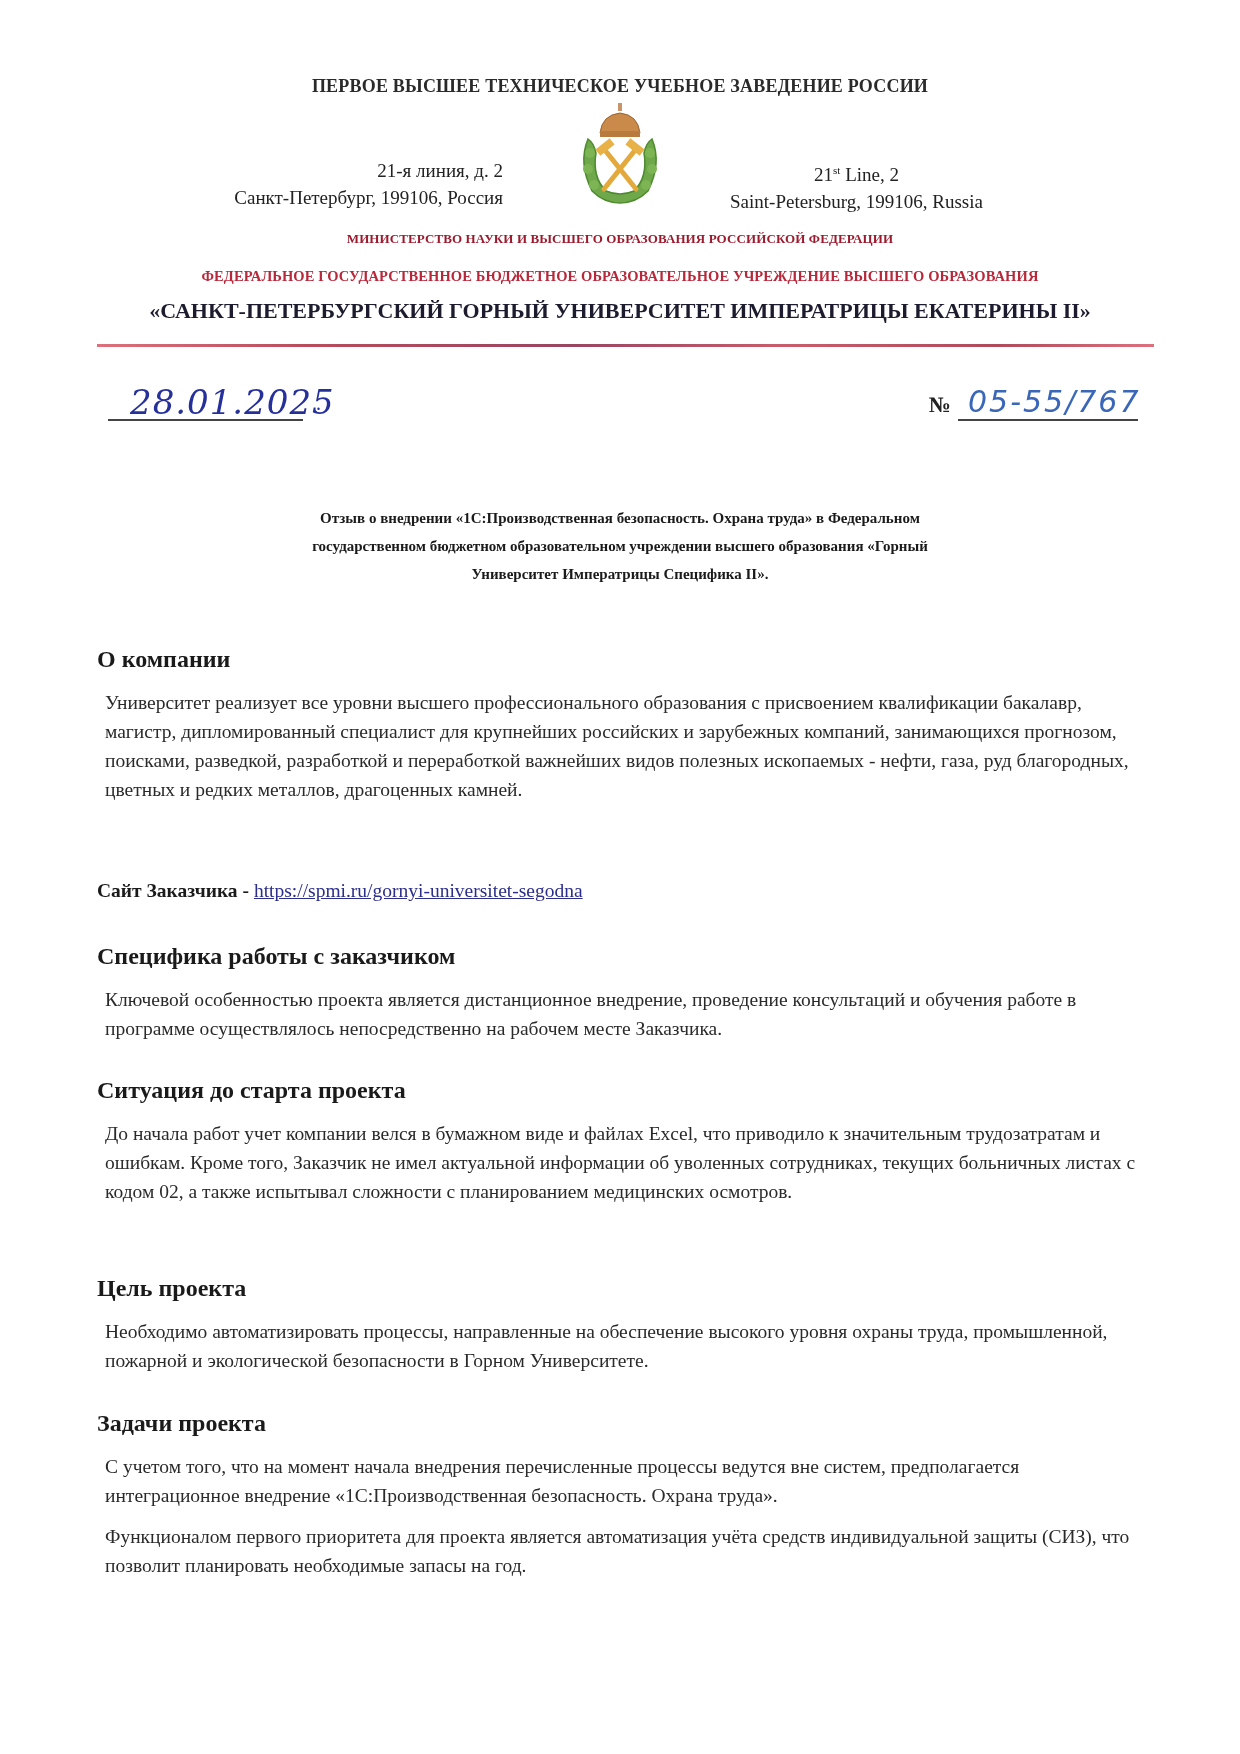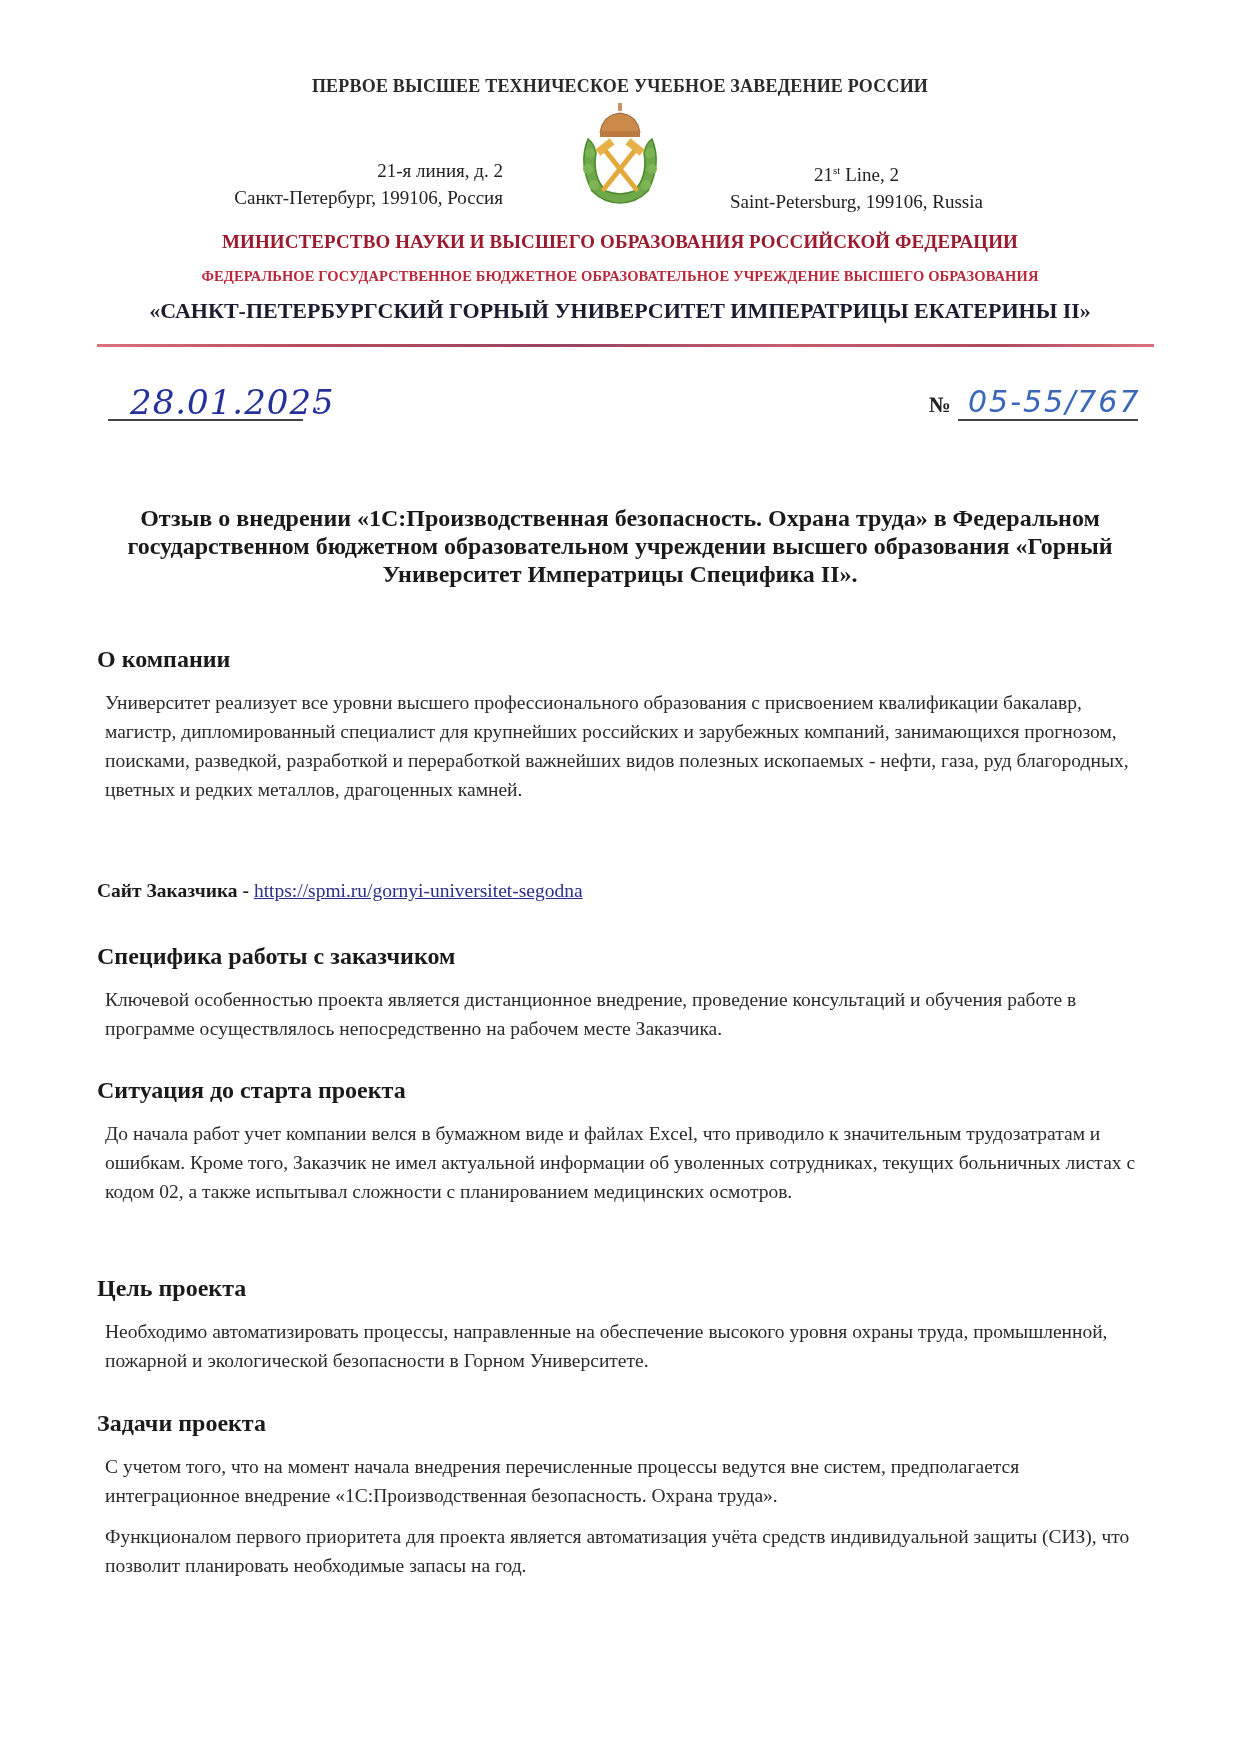--- a/index.html
+++ b/index.html
@@ -59,21 +59,21 @@
       width: 92px;
       height: 104px;
     }
     .ministry {
       position: absolute;
       top: 231px;
       left: 0;
       width: 1240px;
       text-align: center;
       font-weight: bold;
-      font-size: 19px;
+      font-size: 13px;
       color: #9b1b2e;
       letter-spacing: 0.1px;
     }
     .federal {
       position: absolute;
       top: 268px;
       left: 0;
       width: 1240px;
       text-align: center;
       font-weight: bold;
@@ -151,21 +151,21 @@
       height: 2px;
       background: #444;
     }
     .doc-title {
       position: absolute;
       top: 504px;
       left: 120px;
       width: 1000px;
       text-align: center;
       font-weight: bold;
-      font-size: 24px;
+      font-size: 15px;
       line-height: 28px;
       color: #1a1a1a;
     }
     .section {
       position: absolute;
       left: 97px;
       width: 1060px;
     }
     .section h2 {
       margin: 0;

